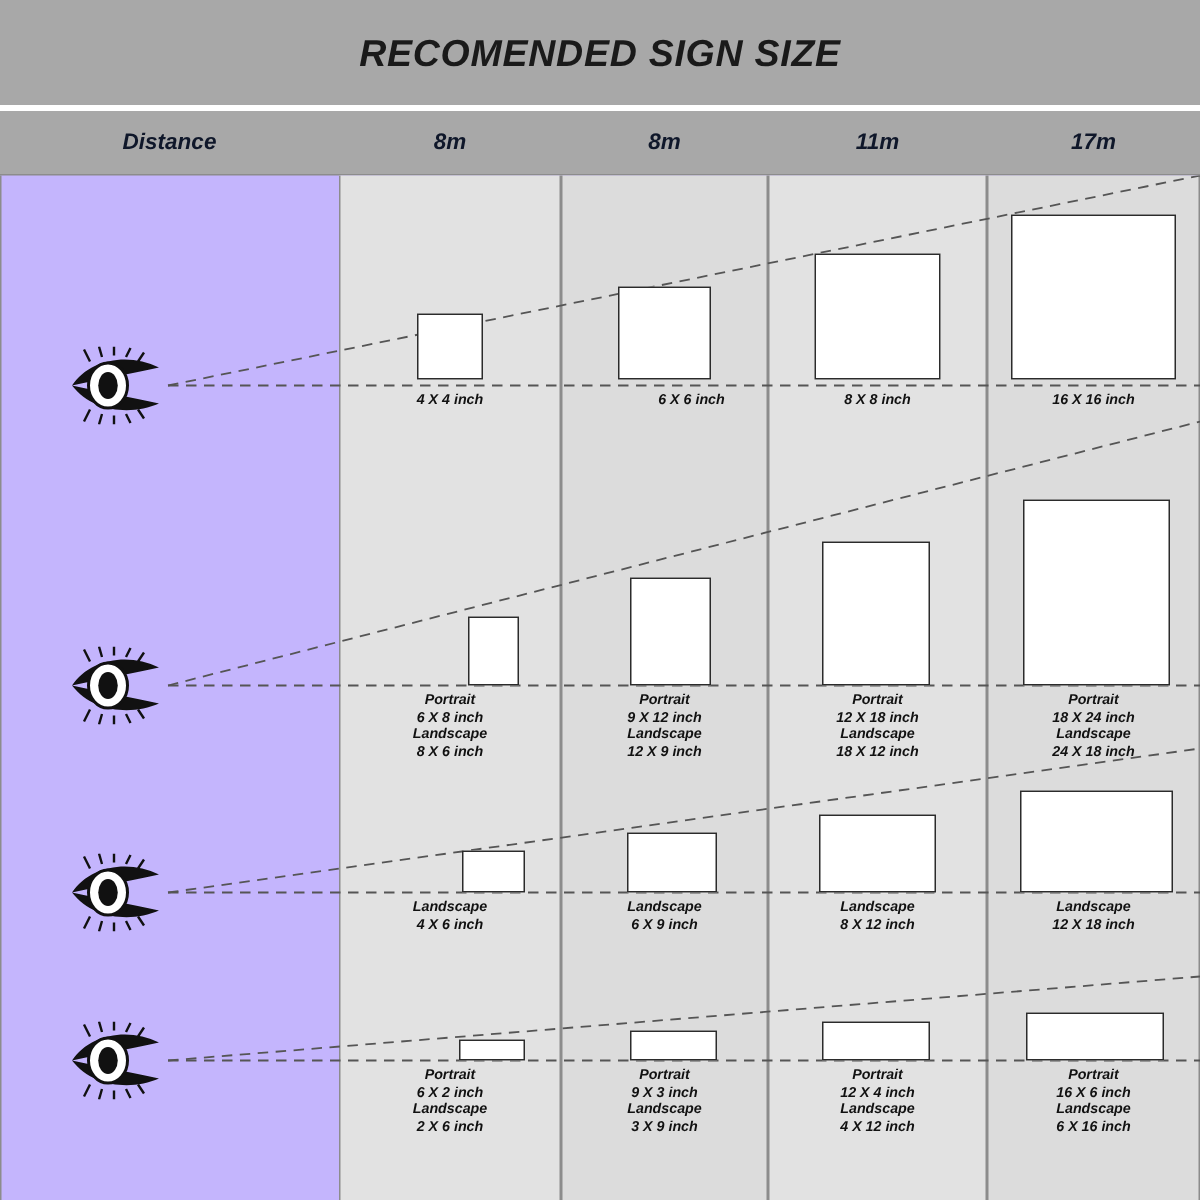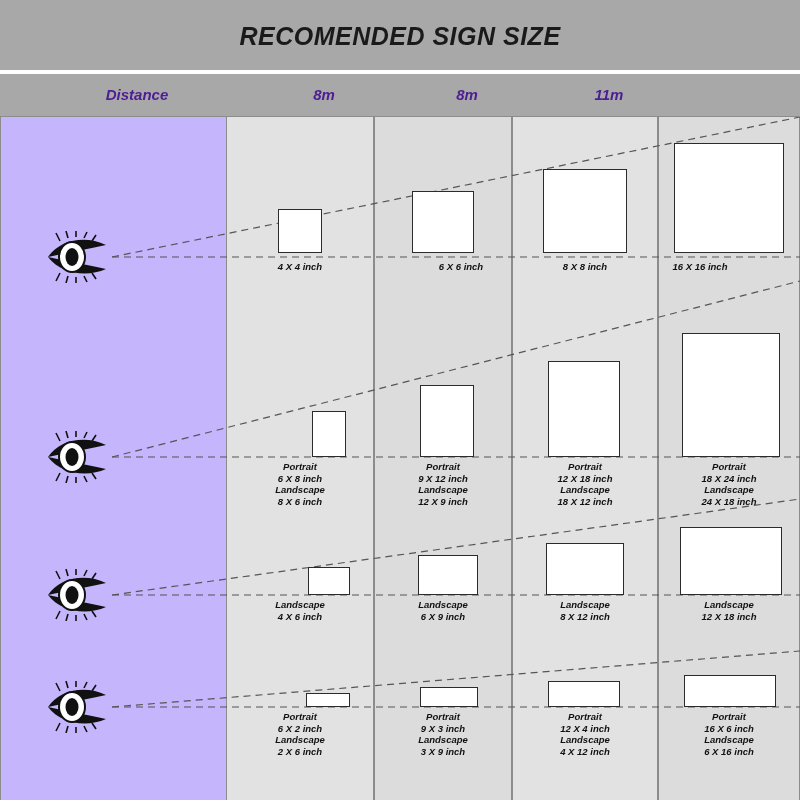--- a/index.html
+++ b/index.html
@@ -43,22 +43,21 @@
     width: 800px; height: 42px;
     background: #a8a8a8;
   }
   .hcell {
     position: absolute;
     top: 0; height: 42px;
     line-height: 42px;
     text-align: center;
     font-size: 15px;
     font-weight: bold;
-    color: #4c1d95;
-    margin-left: 24px;
+    color: #0f172a;
   }
 
   
   .body-area {
     position: absolute;
     left: 0; top: 116px;
     width: 800px; height: 684px;
     background: #c4b5fd;
     border-top: 1px solid #8c8c8c;
   }
@@ -107,20 +106,21 @@
 
   <div class="title-bar">
     <div class="title-text">RECOMENDED SIGN SIZE</div>
   </div>
 
   <div class="header-row">
     <div class="hcell" style="left:0;width:226px;">Distance</div>
     <div class="hcell" style="left:226px;width:148px;">8m</div>
     <div class="hcell" style="left:374px;width:138px;">8m</div>
     <div class="hcell" style="left:512px;width:146px;">11m</div>
+    <div class="hcell" style="left:658px;width:142px;">17m</div>
   </div>
 
   <div class="body-area">
 
     <div class="outer-left"></div>
     <div class="outer-right"></div>
 
     <div class="col-band" style="left:226px;width:148px;"></div>
     <div class="col-band alt" style="left:374px;width:138px;"></div>
     <div class="col-band" style="left:512px;width:146px;"></div>
@@ -236,21 +236,21 @@
     </div>
 
     <div class="sign" style="left:278px;top:92px;width:44px;height:44px;"></div>
     <div class="sign" style="left:412px;top:74px;width:62px;height:62px;"></div>
     <div class="sign" style="left:543px;top:52px;width:84px;height:84px;"></div>
     <div class="sign" style="left:674px;top:26px;width:110px;height:110px;"></div>
 
     <div class="caption" style="left:226px;top:144px;width:148px;">4 X 4 inch</div>
     <div class="caption" style="left:374px;top:144px;width:138px;padding-left:36px;">6 X 6 inch</div>
     <div class="caption" style="left:512px;top:144px;width:146px;">8 X 8 inch</div>
-    <div class="caption" style="left:629px;top:144px;width:142px;">16 X 16 inch</div>
+    <div class="caption" style="left:658px;top:144px;width:142px;">16 X 16 inch</div>
 
     <div class="sign" style="left:312px;top:294px;width:34px;height:46px;"></div>
     <div class="sign" style="left:420px;top:268px;width:54px;height:72px;"></div>
     <div class="sign" style="left:548px;top:244px;width:72px;height:96px;"></div>
     <div class="sign" style="left:682px;top:216px;width:98px;height:124px;"></div>
 
     <div class="caption" style="left:226px;top:344px;width:148px;">Portrait
 6 X 8 inch
 Landscape
 8 X 6 inch</div>

